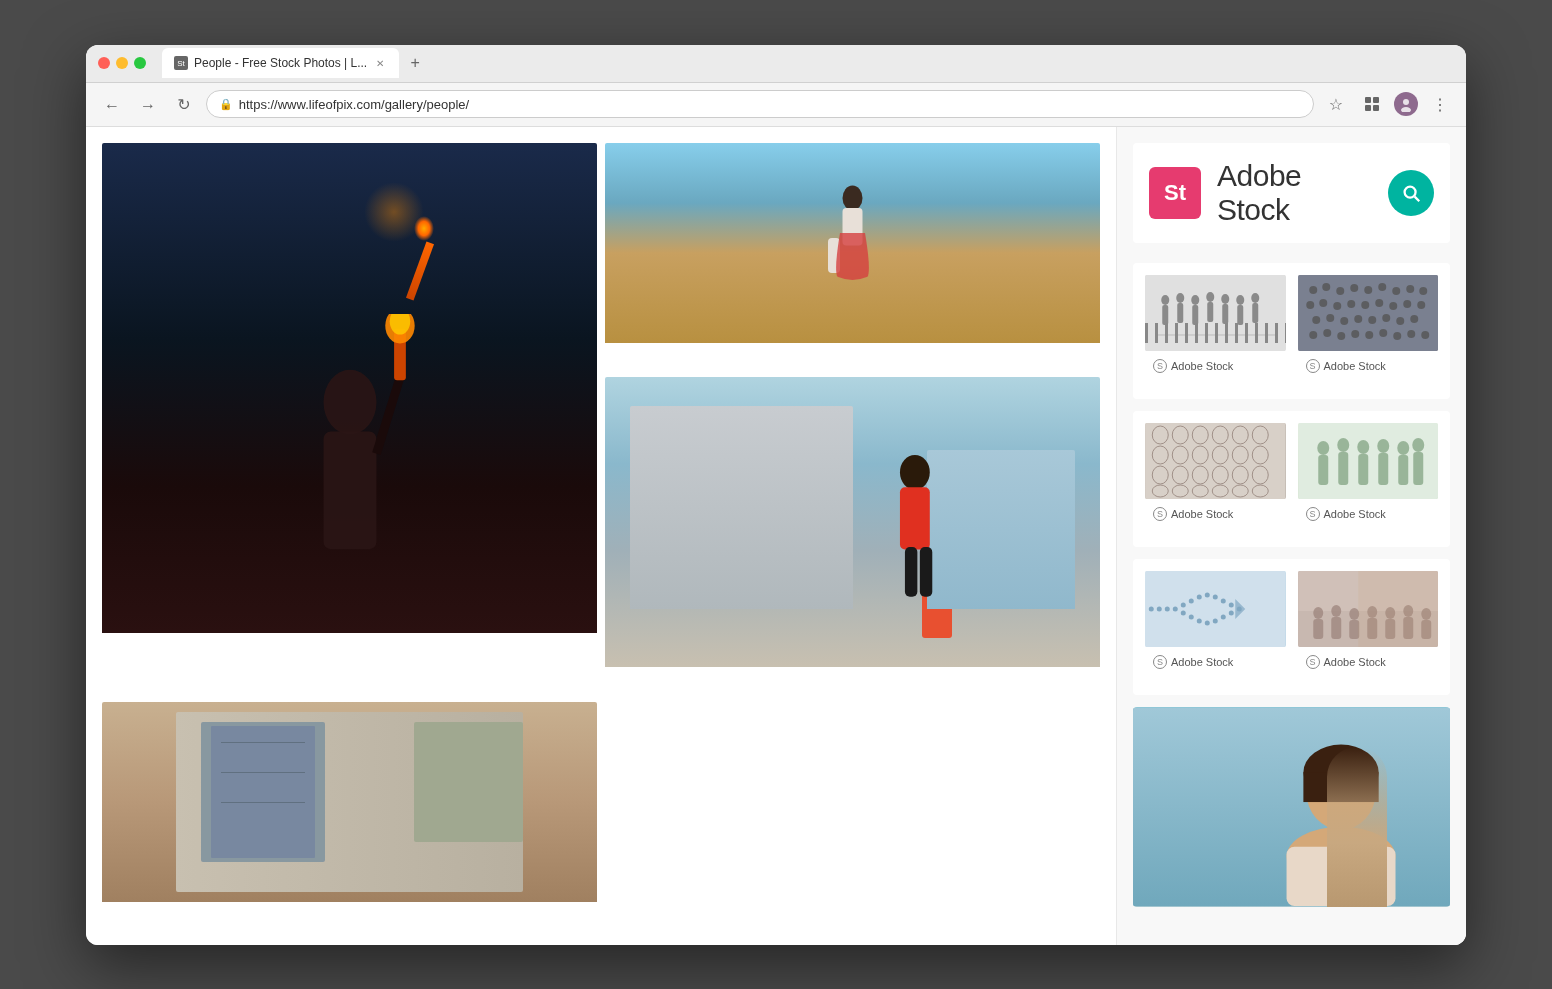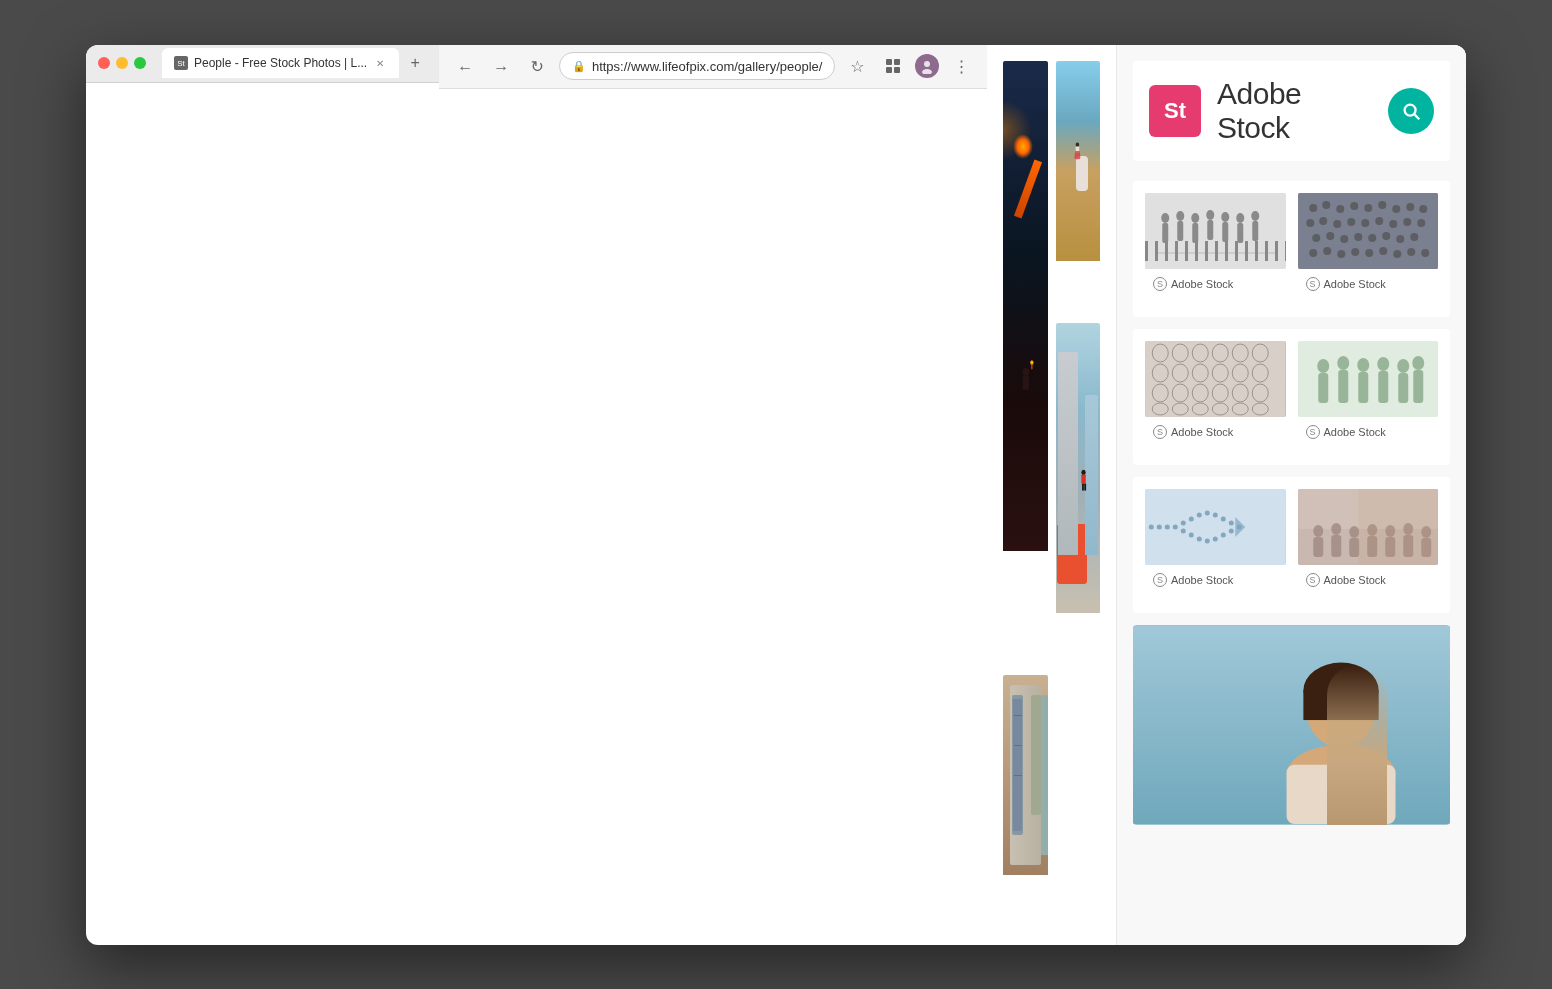--- a/index.html
+++ b/index.html
@@ -14,21 +14,21 @@
     }
 
     .browser-window {
       width: 1380px;
       height: 900px;
       background: #fff;
       border-radius: 12px;
       box-shadow: 0 20px 60px rgba(0,0,0,0.5);
       overflow: hidden;
       display: flex;
-      flex-direction: row;
+      flex-direction: column;
     }
 
     
     .title-bar {
       background: #ebebeb;
       height: 38px;
       display: flex;
       align-items: center;
       padding: 0 12px;
       gap: 8px;

